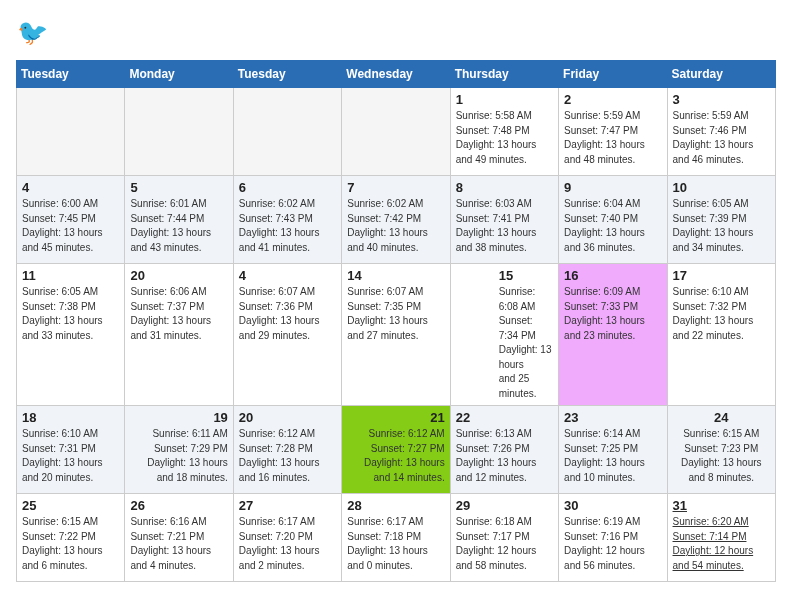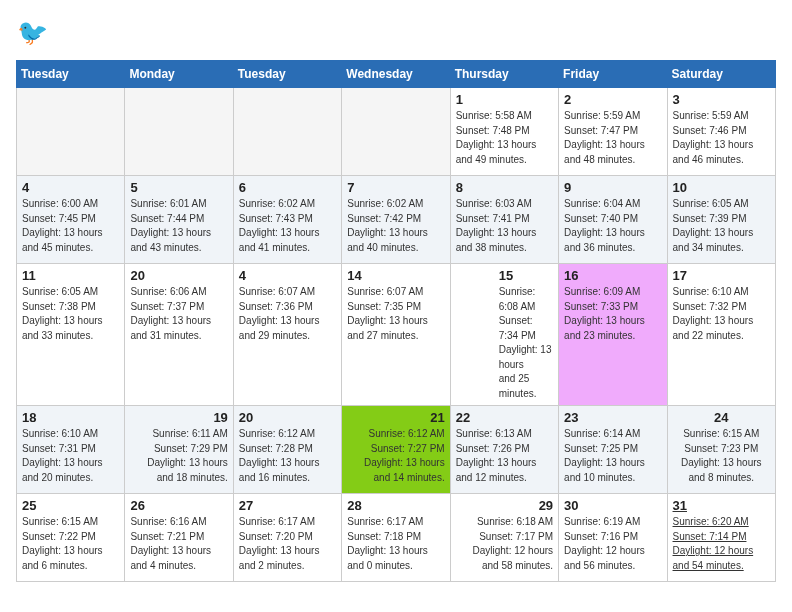--- a/index.html
+++ b/index.html
@@ -324,21 +324,21 @@
 Daylight: 13 hours
 and 2 minutes.</div>
         </td>
         <td style="background: rgb(255, 255, 255);">
           <div class="day-num">28</div>
           <div class="day-info" style="white-space: pre-line;">Sunrise: 6:17 AM
 Sunset: 7:18 PM
 Daylight: 13 hours
 and 0 minutes.</div>
         </td>
-        <td style="background: rgb(255, 255, 255); text-align: right;">
+        <td style="background: rgb(255, 255, 255);">
           <div class="day-num">29</div>
           <div class="day-info" style="white-space: pre-line;">Sunrise: 6:18 AM
 Sunset: 7:17 PM
 Daylight: 12 hours
 and 58 minutes.</div>
         </td>
         <td style="background: rgb(255, 255, 255);">
           <div class="day-num">30</div>
           <div class="day-info" style="white-space: pre-line;">Sunrise: 6:19 AM
 Sunset: 7:16 PM

